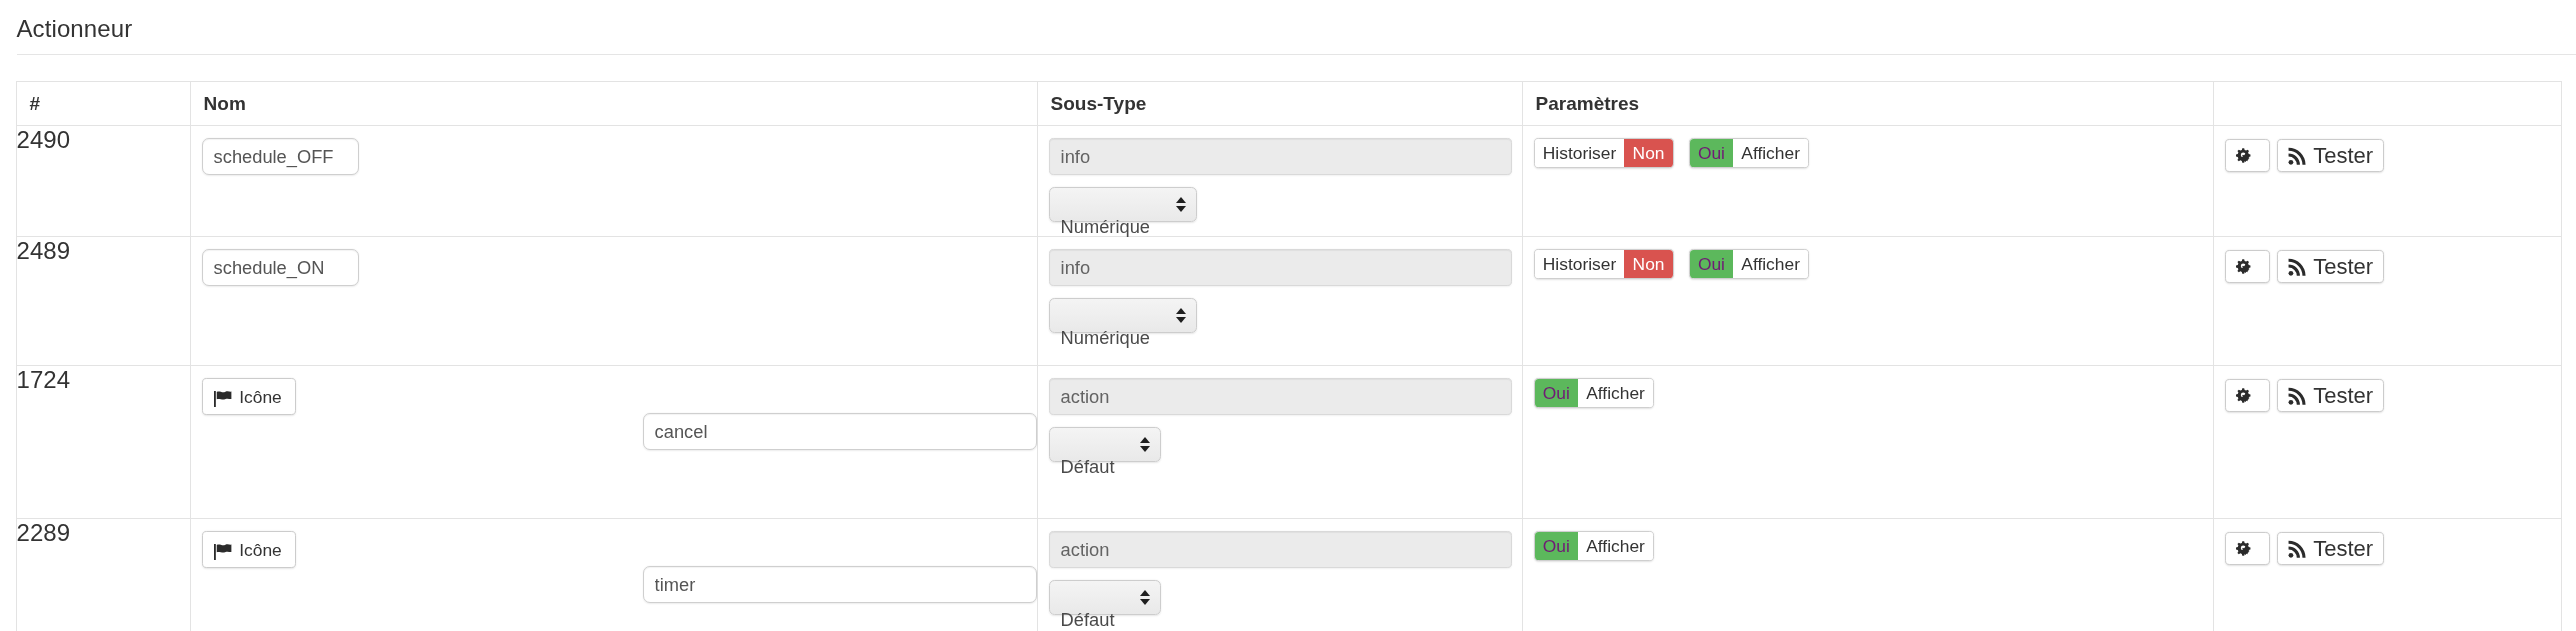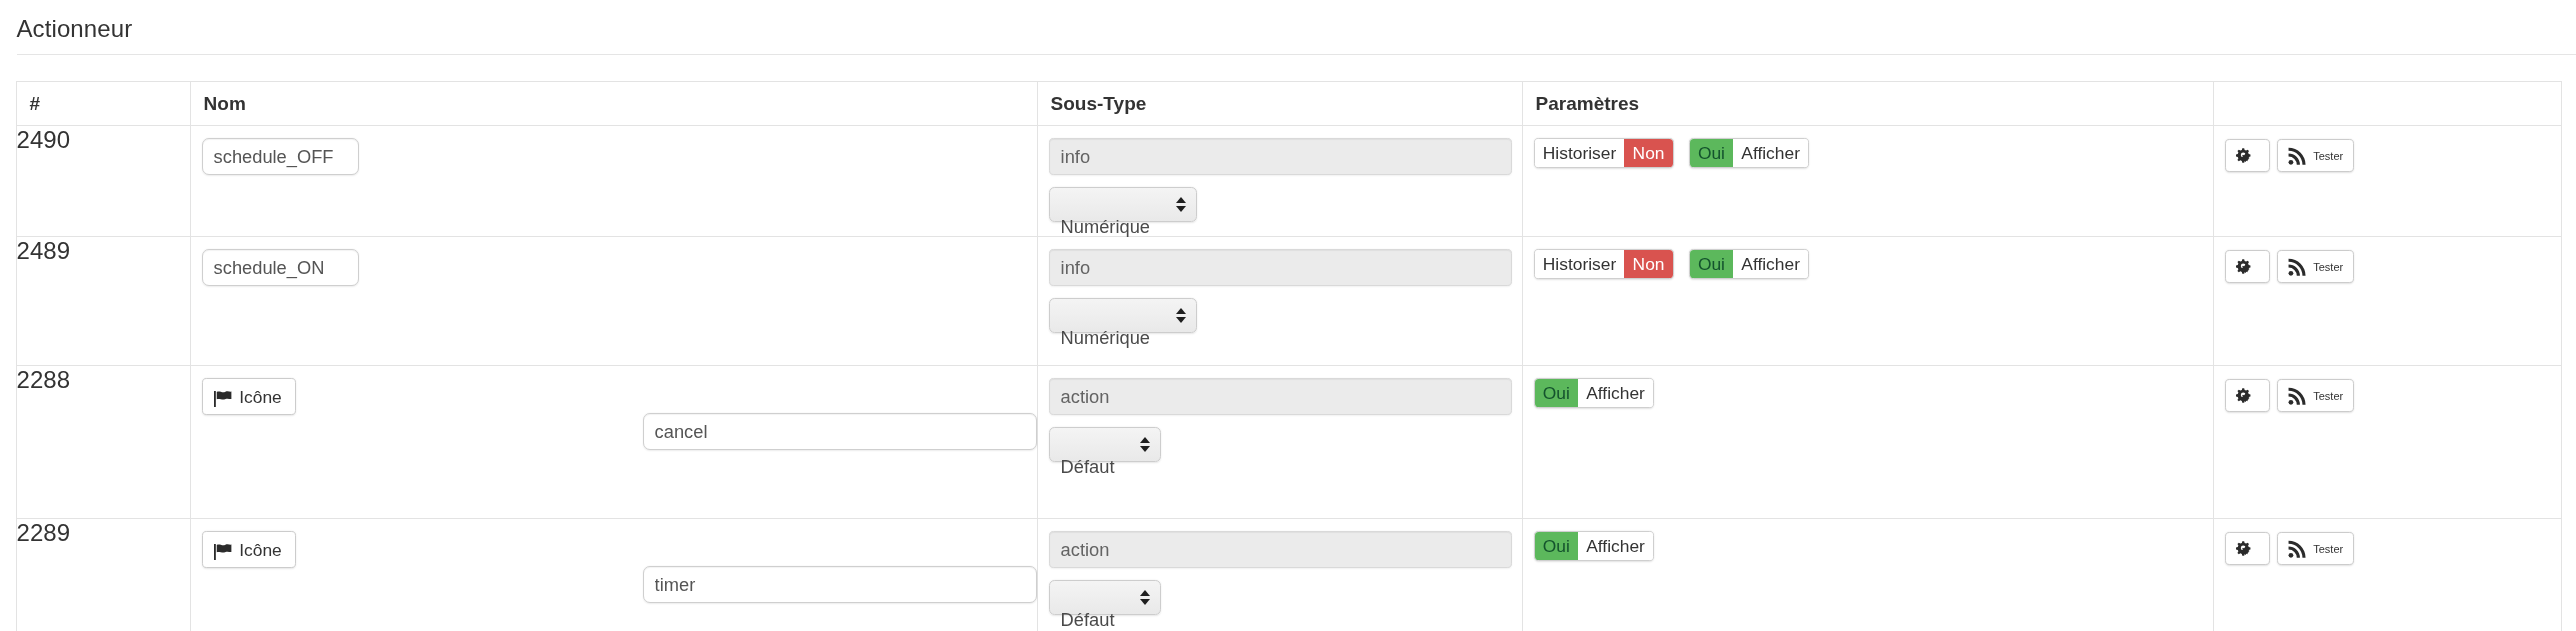--- a/index.html
+++ b/index.html
@@ -225,37 +225,37 @@
     height: 27.5px;
   }
   .pill .seg {
     display: inline-flex;
     align-items: center;
     padding: 0 8.2px;
     white-space: nowrap;
   }
   .pill .seg.label { background: #ffffff; color: #333333; }
   .pill .seg.val-no  { background: #d9534f; color: #ffffff; }
-  .pill .seg.val-yes { background: #5cb85c; color: #14532d; }
+  .pill .seg.val-yes { background: #5cb85c; color: #701a75; }
 
   
   .acts-inner {
     padding: 13px 0 0 11px;
     display: flex;
     align-items: flex-start;
     gap: 6.4px;
   }
   .act-btn {
     display: inline-flex;
     align-items: center;
     gap: 7.3px;
     background: #ffffff;
     border: 0.9px solid #cccccc;
     border-radius: 4.6px;
-    font-size: 11px;
+    font-size: 22px;
     color: #333333;
     height: 33px;
     padding: 0 10px;
     box-shadow: 0 0.9px 1.8px rgba(0,0,0,0.12);
     cursor: pointer;
     white-space: nowrap;
     box-sizing: border-box;
     font-family: "Liberation Sans", sans-serif;
   }
   .act-btn.square { padding: 0 8.2px; }
@@ -398,21 +398,21 @@
                       <path d="M0.6 4.2a15.2 15.2 0 0 1 15.2 15.2h3.4A18.6 18.6 0 0 0 0.6 0.8z"></path>
                     </g>
                   </svg>
                 </span>
                 <span>Tester</span>
               </button>
             </div>
           </td>
         </tr>
         <tr class="row-3">
-          <td class="cell-id"><span>2288</span></td>
+          <td class="cell-id"><span>1724</span></td>
           <td class="cell-nom">
             <div class="nom-inner with-icon">
               <button class="icon-btn" type="button">
                 <span>
                   <svg width="18.3" height="16.5" viewBox="0 0 20 18" aria-hidden="true">
                     <rect x="0" y="0" width="2" height="18" fill="#2b2b2b"></rect>
                     <path d="M3 1 C6 -0.4 9 2.4 12 1 C15 -0.4 17 1 19 0.6 L19 8.6 C17 9 15 7.6 12 9 C9 10.4 6 7.6 3 9 Z" fill="#2b2b2b"></path>
                   </svg>
                 </span>
                 <span>Icône</span>

